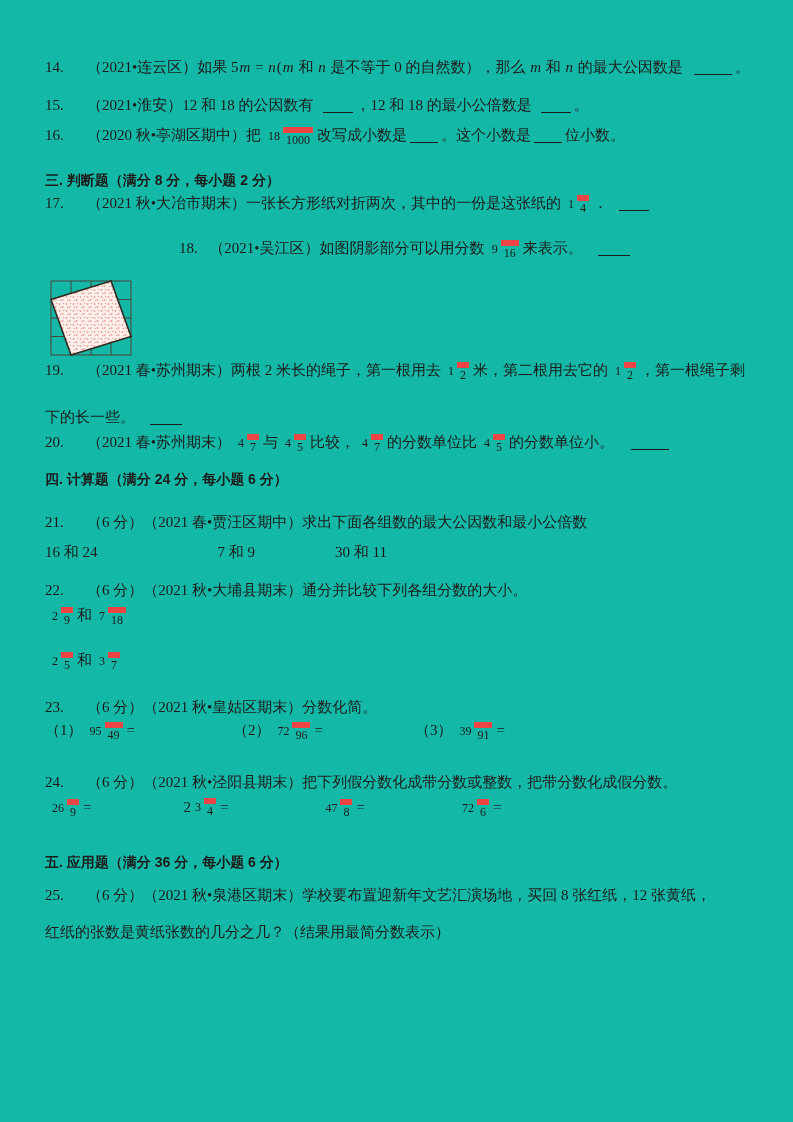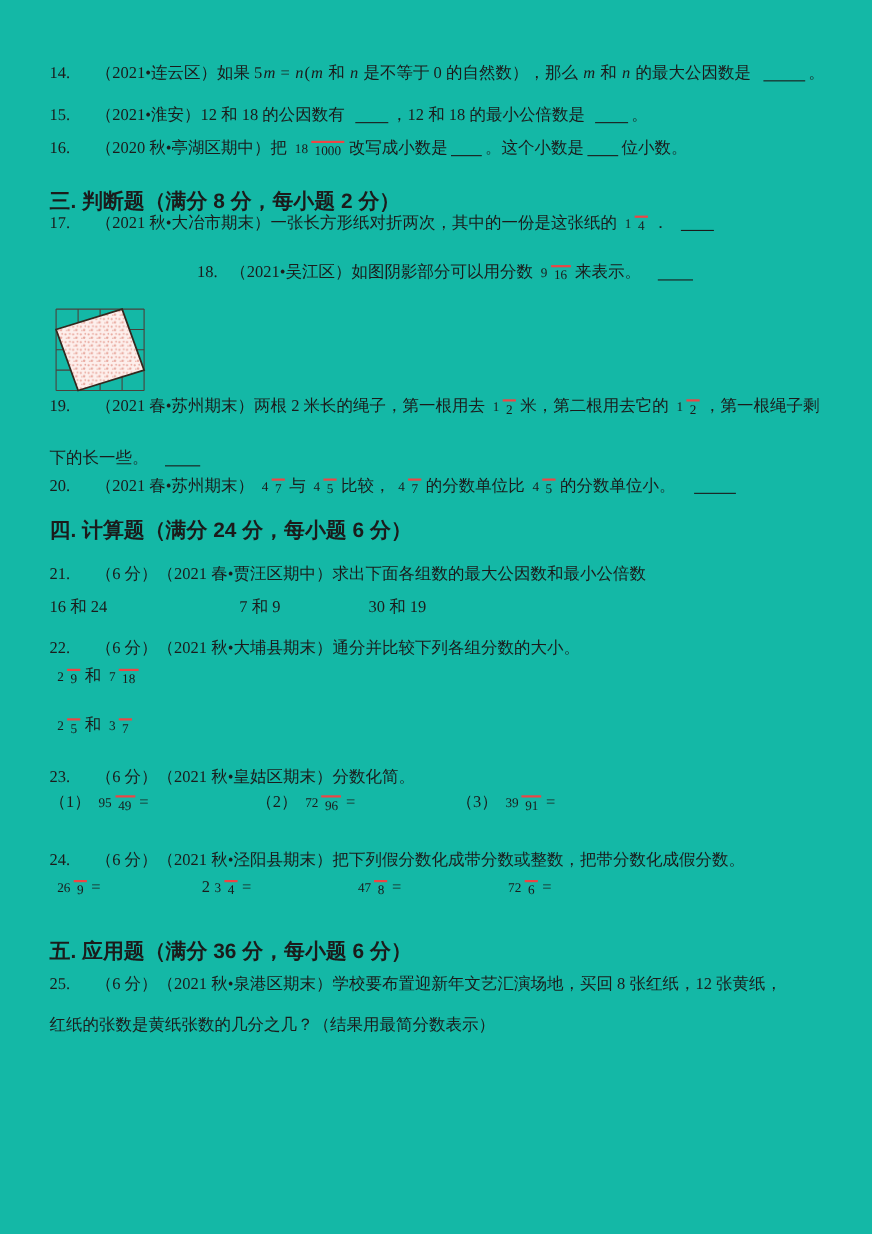--- a/index.html
+++ b/index.html
@@ -15,41 +15,41 @@
   .line{
     position:absolute;
     left:45px;
     width:710px;
     font-size:15px;
     line-height:1.45;
     white-space:nowrap;
   }
   .section{
     font-weight:bold;
-    font-size:19px;
+    font-size:14px;
     font-family:"Liberation Sans","DejaVu Sans",sans-serif;
   }
   .qnum{
     display:inline-block;
     min-width:42px;
   }
   .mvar{
     font-style:italic;
     padding:0 1px;
   }
   .frac{
     display:inline-flex;
     align-items:center;
     vertical-align:middle;
     line-height:1.05;
     font-size:12px;
     margin:0 4px;
   }
   .frac .num{padding:0 3px 1px;}
-  .frac .den{border-top:2px solid #ef4444;padding:1px 3px 0;}
+  .frac .den{border-top:6px solid #ef4444;padding:1px 3px 0;}
   .mixed{display:inline-flex;align-items:center;}
   .mixed .whole{font-size:15px;}
   .mixed .frac{margin-left:1px;}
   .blank{
     display:inline-block;
     height:3px;
     border-bottom:1.6px solid #1b1b1b;
     vertical-align:-3px;
     margin:0 3px;
   }
@@ -114,21 +114,21 @@
           <span class="den">5</span>
         </span><span>比较，</span><span class="frac">
           <span class="num">4</span>
           <span class="den">7</span>
         </span><span>的分数单位比</span><span class="frac">
           <span class="num">4</span>
           <span class="den">5</span>
         </span><span>的分数单位小。</span><span class="gap" style="width: 14px;"></span><span class="blank" style="width: 38px;"></span></div>
       <div class="line section" style="top: 469px;"><span>四. 计算题（满分 24 分，每小题 6 分）</span></div>
       <div class="line" style="top: 512px;"><span class="qnum">21.</span><span>（6 分）（2021 春•贾汪区期中）求出下面各组数的最大公因数和最小公倍数</span></div>
-      <div class="line" style="top: 542px;"><span>16 和 24</span><span class="gap" style="width: 120px;"></span><span>7 和 9</span><span class="gap" style="width: 80px;"></span><span>30 和 19</span></div>
+      <div class="line" style="top: 542px;"><span>16 和 24</span><span class="gap" style="width: 120px;"></span><span>7 和 9</span><span class="gap" style="width: 80px;"></span><span>30 和 11</span></div>
       <div class="line" style="top: 580px;"><span class="qnum">22.</span><span>（6 分）（2021 秋•大埔县期末）通分并比较下列各组分数的大小。</span></div>
       <div class="line" style="top: 605px;"><span class="frac">
           <span class="num">2</span>
           <span class="den">9</span>
         </span><span>和</span><span class="frac">
           <span class="num">7</span>
           <span class="den">18</span>
         </span></div>
       <div class="line" style="top: 650px;"><span class="frac">
           <span class="num">2</span>

